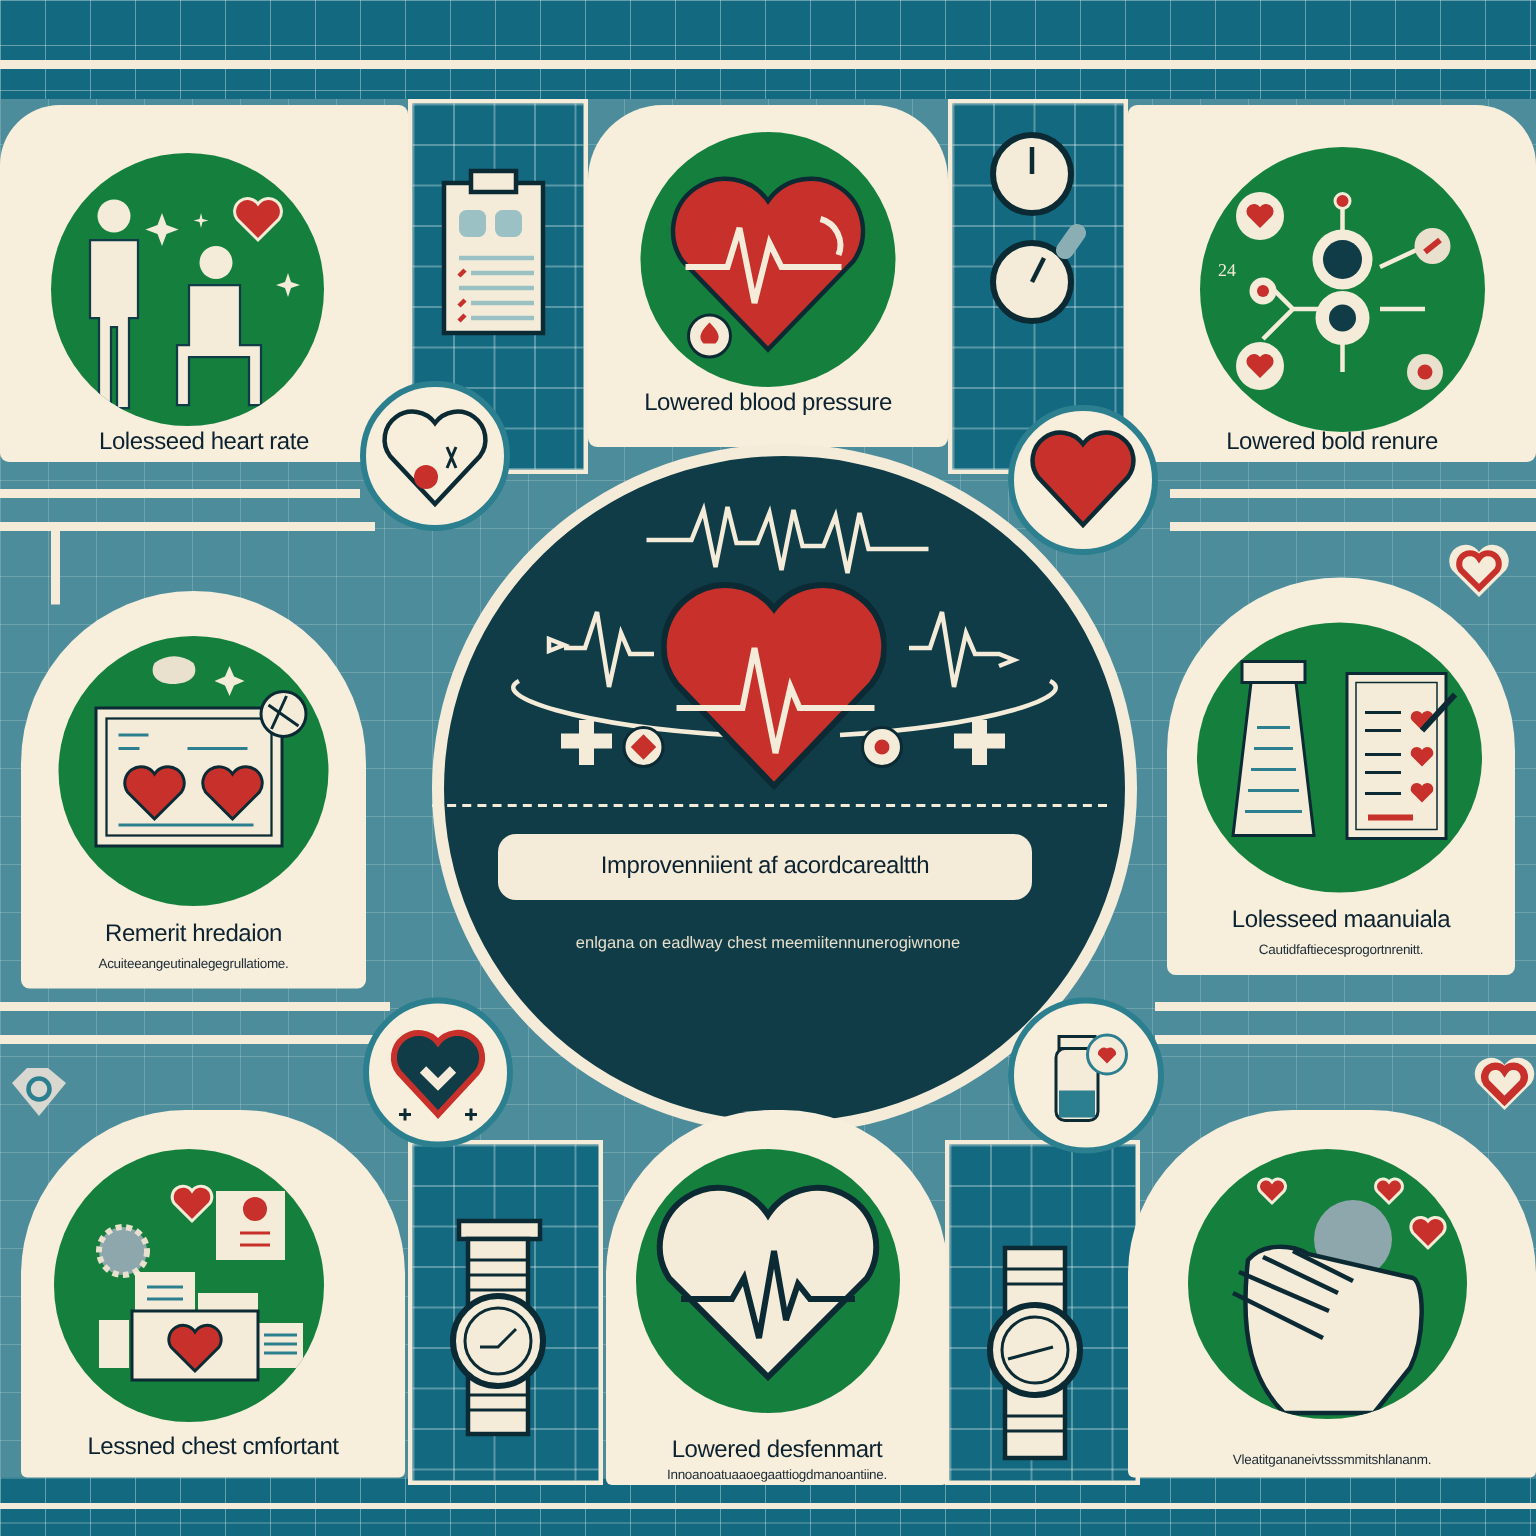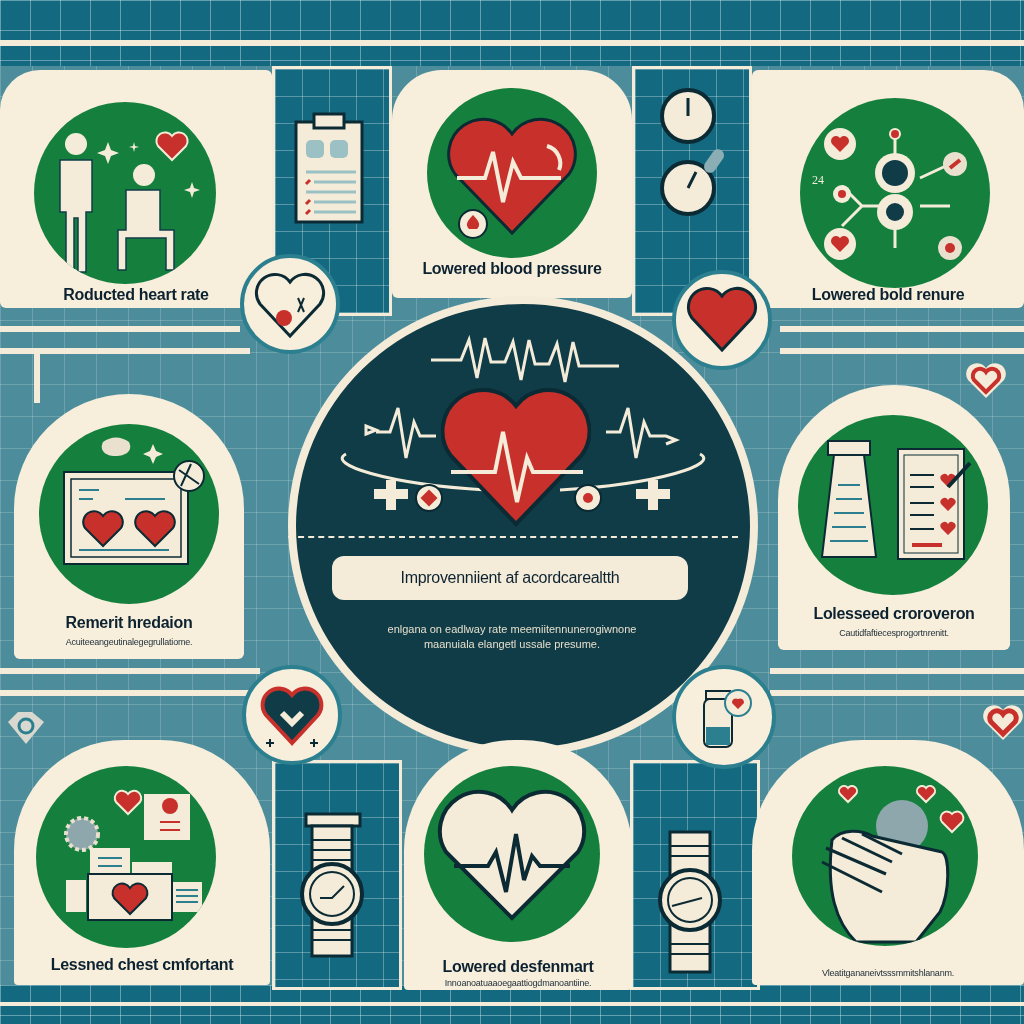--- a/index.html
+++ b/index.html
@@ -19,21 +19,21 @@
   .stripe{position:absolute;left:0;right:0;height:6px;background:#f4ecd9;}
   .hline{position:absolute;height:6px;background:#f4ecd9;}
   .vline{position:absolute;width:6px;background:#f4ecd9;}
   .col{position:absolute;background-color:#136a80;
     background-image:linear-gradient(rgba(255,255,255,0.3) 1px,transparent 1px),
       linear-gradient(90deg,rgba(255,255,255,0.3) 1px,transparent 1px);
     background-size:27px 27px;border:3px solid #f4ecd9;box-sizing:border-box;}
   .card{position:absolute;background:#f7efdc;box-sizing:border-box;}
   .card.arch{border-radius:120px 120px 6px 6px;}
   .disk{position:absolute;border-radius:50%;background:#15803d;overflow:hidden;}
-  .title{position:absolute;left:0;right:0;text-align:center;font-weight:bold;
+  .title{position:absolute;left:0;right:0;text-align:center;font-weight:normal;
     color:#0d2230;font-size:16px;letter-spacing:-0.3px;white-space:nowrap;}
   .sub{position:absolute;left:0;right:0;text-align:center;color:#1c2b36;
     font-size:9px;white-space:nowrap;letter-spacing:-0.2px;}
   .center{position:absolute;left:288px;top:296px;width:470px;height:460px;
     border-radius:50%;background:#0f3c47;border:8px solid #f4ecd9;box-sizing:border-box;}
   .badge{position:absolute;border-radius:50%;background:#f7efdc;
     border:4px solid #2c7f8f;box-sizing:border-box;}
   .banner{position:absolute;left:332px;top:556px;width:356px;height:44px;
     background:#f4ecd9;border-radius:12px;text-align:center;line-height:44px;
     font-weight:normal;font-size:16px;color:#0d2230;letter-spacing:-0.3px;white-space:nowrap;}
@@ -73,21 +73,21 @@
       <circle cx="42" cy="42" r="11" fill="#f4ecd9"></circle>
       <path d="M26 58h32v52h-6v60h-8v-54h-4v54h-8v-60h-6z" fill="#f4ecd9" stroke="#0f3c47" stroke-width="1.5"></path>
       <circle cx="110" cy="73" r="11" fill="#f4ecd9"></circle>
       <path d="M92 88h34v40h14v40h-8v-32h-40v32h-8v-40h8z" fill="#f4ecd9" stroke="#0f3c47" stroke-width="1.5"></path>
       <path d="M138 58 l-14-14 a8 8 0 0 1 14-10 a8 8 0 0 1 14 10z" fill="#c8312b" stroke="#f4ecd9" stroke-width="2"></path>
       <path d="M74 40 l3 8 8 3-8 3-3 8-3-8-8-3 8-3z" fill="#f4ecd9"></path>
       <path d="M158 80 l2 6 6 2-6 2-2 6-2-6-6-2 6-2z" fill="#f4ecd9"></path>
       <path d="M100 40 l1 4 4 1-4 1-1 4-1-4-4-1 4-1z" fill="#f4ecd9"></path>
     </svg>
   </div>
-  <div class="title" style="top:216px">Roducted heart rate</div>
+  <div class="title" style="top:216px">Lolesseed heart rate</div>
 </div>
 
 <div class="card" style="left:392px;top:70px;width:240px;height:228px;border-radius:50px 50px 6px 6px">
   <div class="disk" style="left:35px;top:18px;width:170px;height:170px">
     <svg width="170" height="170" viewBox="0 0 170 170">
       <path d="M85 145 L28 86 A30 30 0 0 1 85 46 A30 30 0 0 1 142 86 Z" fill="#c8312b" stroke="#0b2a33" stroke-width="3"></path>
       <path d="M30 90 h28 l8-26 10 50 10-40 8 16 h40" fill="none" stroke="#f4ecd9" stroke-width="4"></path>
       <path d="M120 58 a18 18 0 0 1 12 24" fill="none" stroke="#f4ecd9" stroke-width="4"></path>
       <circle cx="46" cy="136" r="14" fill="#f4ecd9" stroke="#0b2a33" stroke-width="2"></circle>
       <path d="M46 127 c-6 6-8 10-4 14 h8 c4-4 2-8-4-14z" fill="#c8312b"></path>
@@ -156,21 +156,21 @@
         </g>
       <path d="M114 130 h30" stroke="#c8312b" stroke-width="4"></path>
       <g fill="#c8312b">
           <path d="M150 72 l-7-7 a4 4 0 0 1 7-4 a4 4 0 0 1 7 4z"></path>
           <path d="M150 96 l-7-7 a4 4 0 0 1 7-4 a4 4 0 0 1 7 4z"></path>
           <path d="M150 120 l-7-7 a4 4 0 0 1 7-4 a4 4 0 0 1 7 4z"></path>
         </g>
       <path d="M150 72 l22-24" stroke="#0b2a33" stroke-width="4"></path>
     </svg>
   </div>
-  <div class="title" style="top:220px">Lolesseed croroveron</div>
+  <div class="title" style="top:220px">Lolesseed maanuiala</div>
   <div class="sub" style="top:243px">Cautidfaftiecesprogortnrenitt.</div>
 </div>
 
 <div class="center">
   <svg class="abs" style="left:0;top:0" width="454" height="260" viewBox="0 0 454 260">
     <path d="M135 56 h30 l8-20 8 38 8-40 6 24 h14 l8-20 8 38 8-40 6 24 h14 l8-20 8 38 8-40 6 24 h40" fill="none" stroke="#f4ecd9" stroke-width="3"></path>
     <path d="M50 150 c-20 10 40 30 140 36" fill="none" stroke="#f4ecd9" stroke-width="3"></path>
     <path d="M70 130 l10-4 -10 -4 z M80 128 h14 l8-24 8 50 8-36 6 14 h16" fill="none" stroke="#f4ecd9" stroke-width="3"></path>
     <path d="M404 150 c20 10 -40 30 -140 36" fill="none" stroke="#f4ecd9" stroke-width="3"></path>
     <path d="M310 128 h14 l8-24 8 50 8-36 6 14 h16 l10 4 -10 4" fill="none" stroke="#f4ecd9" stroke-width="3"></path>
@@ -186,22 +186,21 @@
       <circle cx="292" cy="194" r="5" fill="#c8312b"></circle>
   </svg>
   <svg class="abs" style="left:145px;top:80px" width="150" height="150" viewBox="0 0 150 150">
     <path d="M75 140 L10 72 A34 34 0 0 1 75 22 A34 34 0 0 1 140 72 Z" fill="#c8312b" stroke="#0b2a33" stroke-width="4"></path>
     <path d="M10 88 h44 l8-40 14 70 10-44 6 14 h50" fill="none" stroke="#f4ecd9" stroke-width="4"></path>
   </svg>
 </div>
 <div class="dash"></div>
 <div class="banner">Improvenniient af acordcarealtth</div>
 <div class="para">
-  <div>enlgana on eadlway rate meemiitennunerogiwnone</div>
-  <div>maanuiala elangetl ussale presume.</div>
+  <div>enlgana on eadlway chest meemiitennunerogiwnone</div>
 </div>
 
 <div class="badge" style="left:240px;top:254px;width:100px;height:100px">
   <svg width="92" height="92" viewBox="0 0 92 92">
       <path d="M46 78 L16 46 A16 16 0 0 1 46 24 A16 16 0 0 1 76 46 Z" fill="none" stroke="#0b2a33" stroke-width="3"></path>
       <circle cx="40" cy="60" r="8" fill="#c8312b"></circle>
       <path d="M54 40 l6 14 M60 40 l-6 14" stroke="#0b2a33" stroke-width="2"></path>
     </svg>
 </div>
 <div class="badge" style="left:672px;top:270px;width:100px;height:100px">

